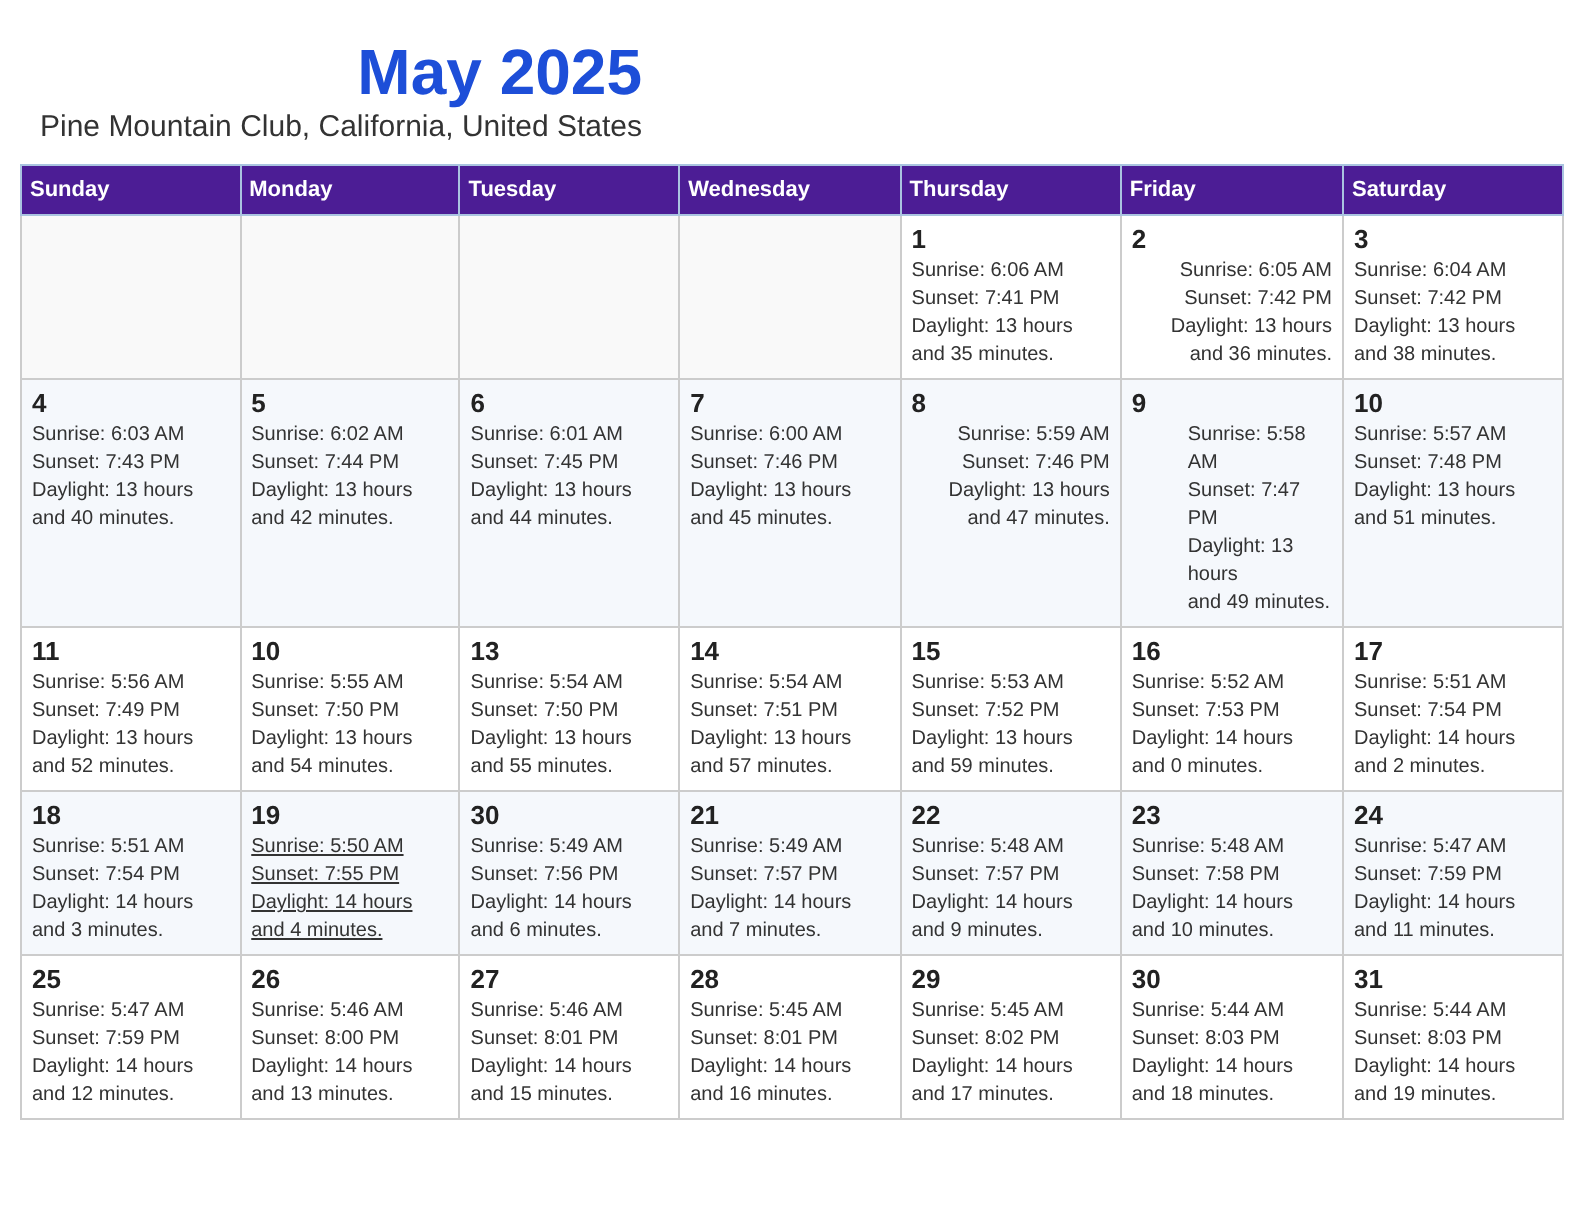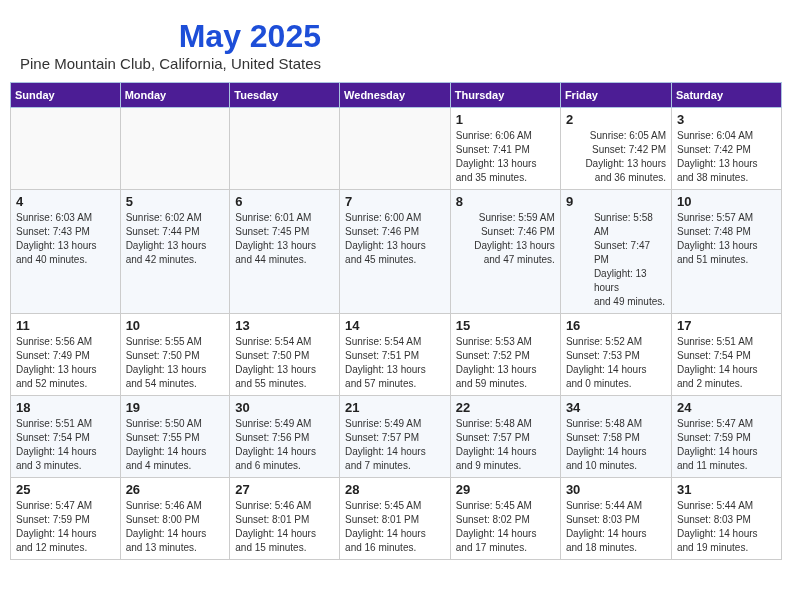--- a/index.html
+++ b/index.html
@@ -240,21 +240,21 @@
       <tr>
         <td>
           <span class="day-number">18</span>
           <div class="day-info" style="white-space: pre-line;">Sunrise: 5:51 AM
 Sunset: 7:54 PM
 Daylight: 14 hours
 and 3 minutes.</div>
         </td>
         <td>
           <span class="day-number">19</span>
-          <div class="day-info" style="white-space: pre-line;">Sunrise: 5:50 AM
+          <div class="day-info" style="white-space: pre-line; text-decoration: underline;">Sunrise: 5:50 AM
 Sunset: 7:55 PM
 Daylight: 14 hours
 and 4 minutes.</div>
         </td>
         <td>
           <span class="day-number">30</span>
           <div class="day-info" style="white-space: pre-line;">Sunrise: 5:49 AM
 Sunset: 7:56 PM
 Daylight: 14 hours
 and 6 minutes.</div>
@@ -267,21 +267,21 @@
 and 7 minutes.</div>
         </td>
         <td>
           <span class="day-number">22</span>
           <div class="day-info" style="white-space: pre-line;">Sunrise: 5:48 AM
 Sunset: 7:57 PM
 Daylight: 14 hours
 and 9 minutes.</div>
         </td>
         <td>
-          <span class="day-number">34</span>
+          <span class="day-number">23</span>
           <div class="day-info" style="white-space: pre-line;">Sunrise: 5:48 AM
 Sunset: 7:58 PM
 Daylight: 14 hours
 and 10 minutes.</div>
         </td>
         <td>
           <span class="day-number">24</span>
           <div class="day-info" style="white-space: pre-line;">Sunrise: 5:47 AM
 Sunset: 7:59 PM
 Daylight: 14 hours

